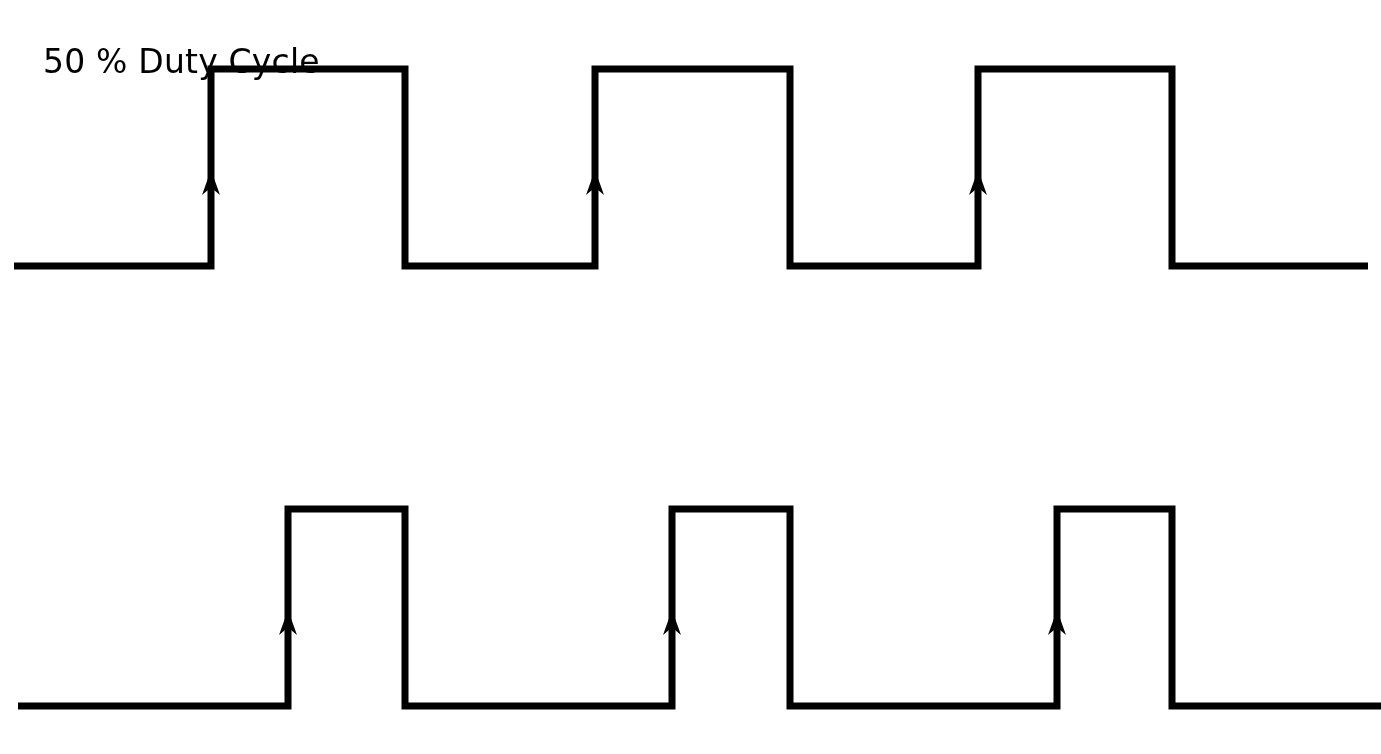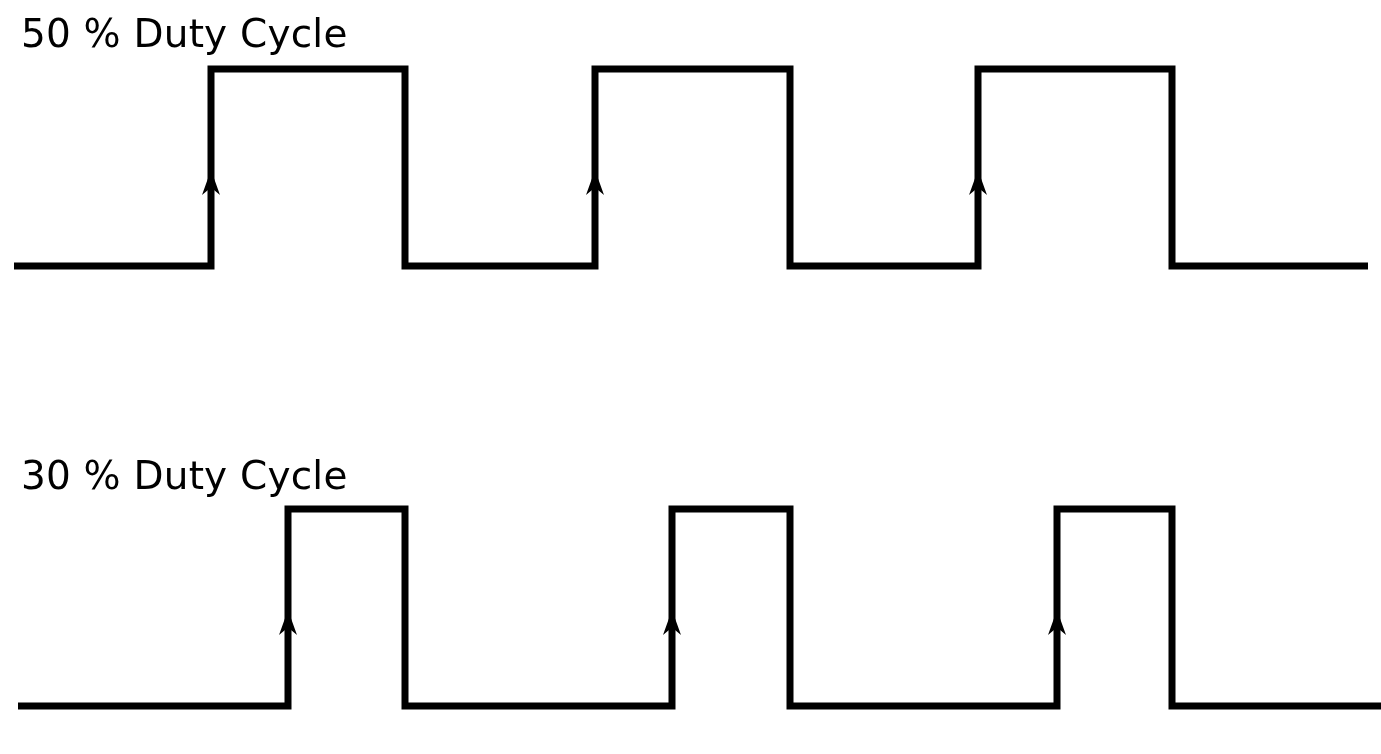--- a/index.html
+++ b/index.html
@@ -24,28 +24,29 @@
   .panel {
     position: absolute;
     left: 0;
     width: 1381px;
   }
   #panel-50 { top: 0px;   height: 380px; }
   #panel-30 { top: 440px; height: 314px; }
 
   .panel-title {
     position: absolute;
-    left: 21px;
-    font-size: 39px;
+    left: 43px;
+    font-size: 33px;
     line-height: 44px;
     font-weight: 400;
     letter-spacing: 0.2px;
     color: #000000;
     white-space: nowrap;
     font-family: "DejaVu Sans", "Liberation Sans", sans-serif;
+    margin-top: 28px;
   }
   #title-50 { top: 12px; }
   #title-30 { top: 14px; }
 
   .wave-svg {
     position: absolute;
     left: 0;
     top: 0;
     display: block;
   }
@@ -75,21 +76,20 @@
       <path class="wave-path" id="wave-path-50" d="M 14 211 L 211 211 L 211 14 L 405 14 L 405 211 L 595 211 L 595 14 L 790 14 L 790 211 L 978 211 L 978 14 L 1172 14 L 1172 211 L 1368 211"></path>
       <g id="arrows-50">
           <polygon class="edge-arrow" points="211,115 220,140 211,132.5 202,140"></polygon>
           <polygon class="edge-arrow" points="595,115 604,140 595,132.5 586,140"></polygon>
           <polygon class="edge-arrow" points="978,115 987,140 978,132.5 969,140"></polygon>
         </g>
     </svg>
   </section>
 
   <section class="panel" id="panel-30">
-    <div class="panel-title" id="title-30">30 % Duty Cycle</div>
     <svg class="wave-svg" id="wave-30" width="1381" height="260" viewBox="0 0 1381 260">
       <path class="wave-path" id="wave-path-30" d="M 18 211 L 288 211 L 288 14 L 405 14 L 405 211 L 672 211 L 672 14 L 790 14 L 790 211 L 1057 211 L 1057 14 L 1172 14 L 1172 211 L 1381 211"></path>
       <g id="arrows-30">
           <polygon class="edge-arrow" points="288,115 297,140 288,132.5 279,140"></polygon>
           <polygon class="edge-arrow" points="672,115 681,140 672,132.5 663,140"></polygon>
           <polygon class="edge-arrow" points="1057,115 1066,140 1057,132.5 1048,140"></polygon>
         </g>
     </svg>
   </section>
 

